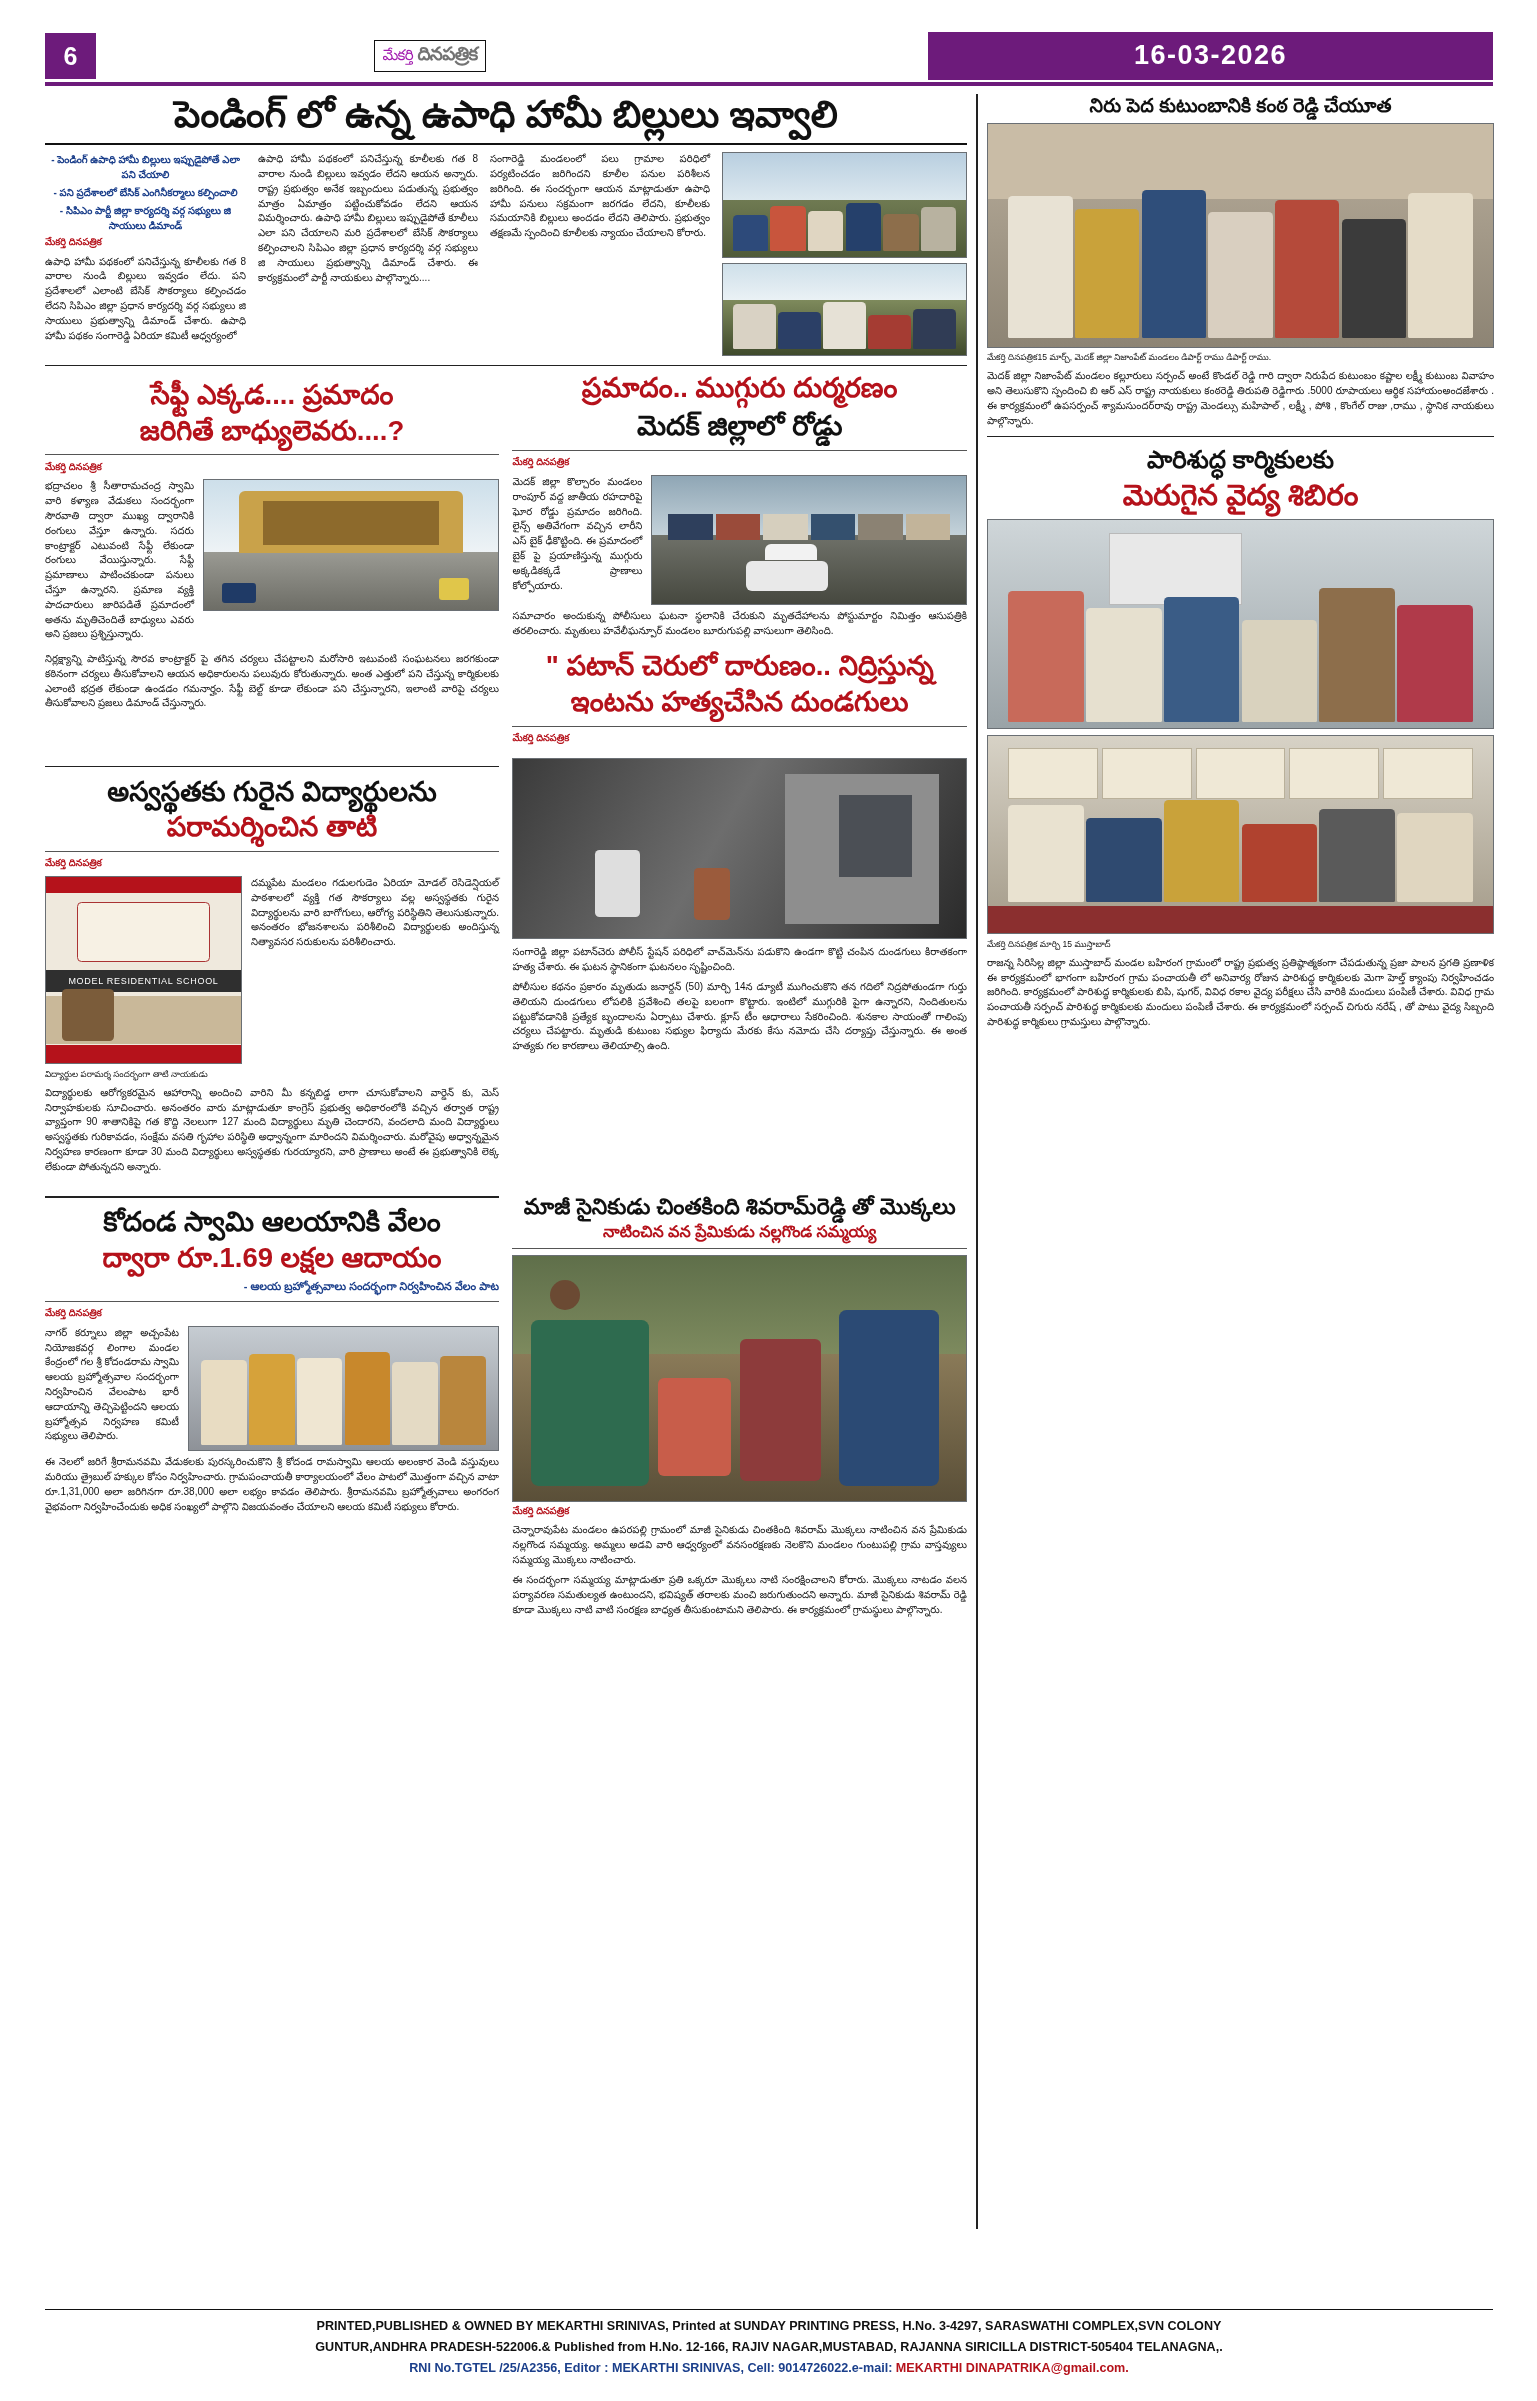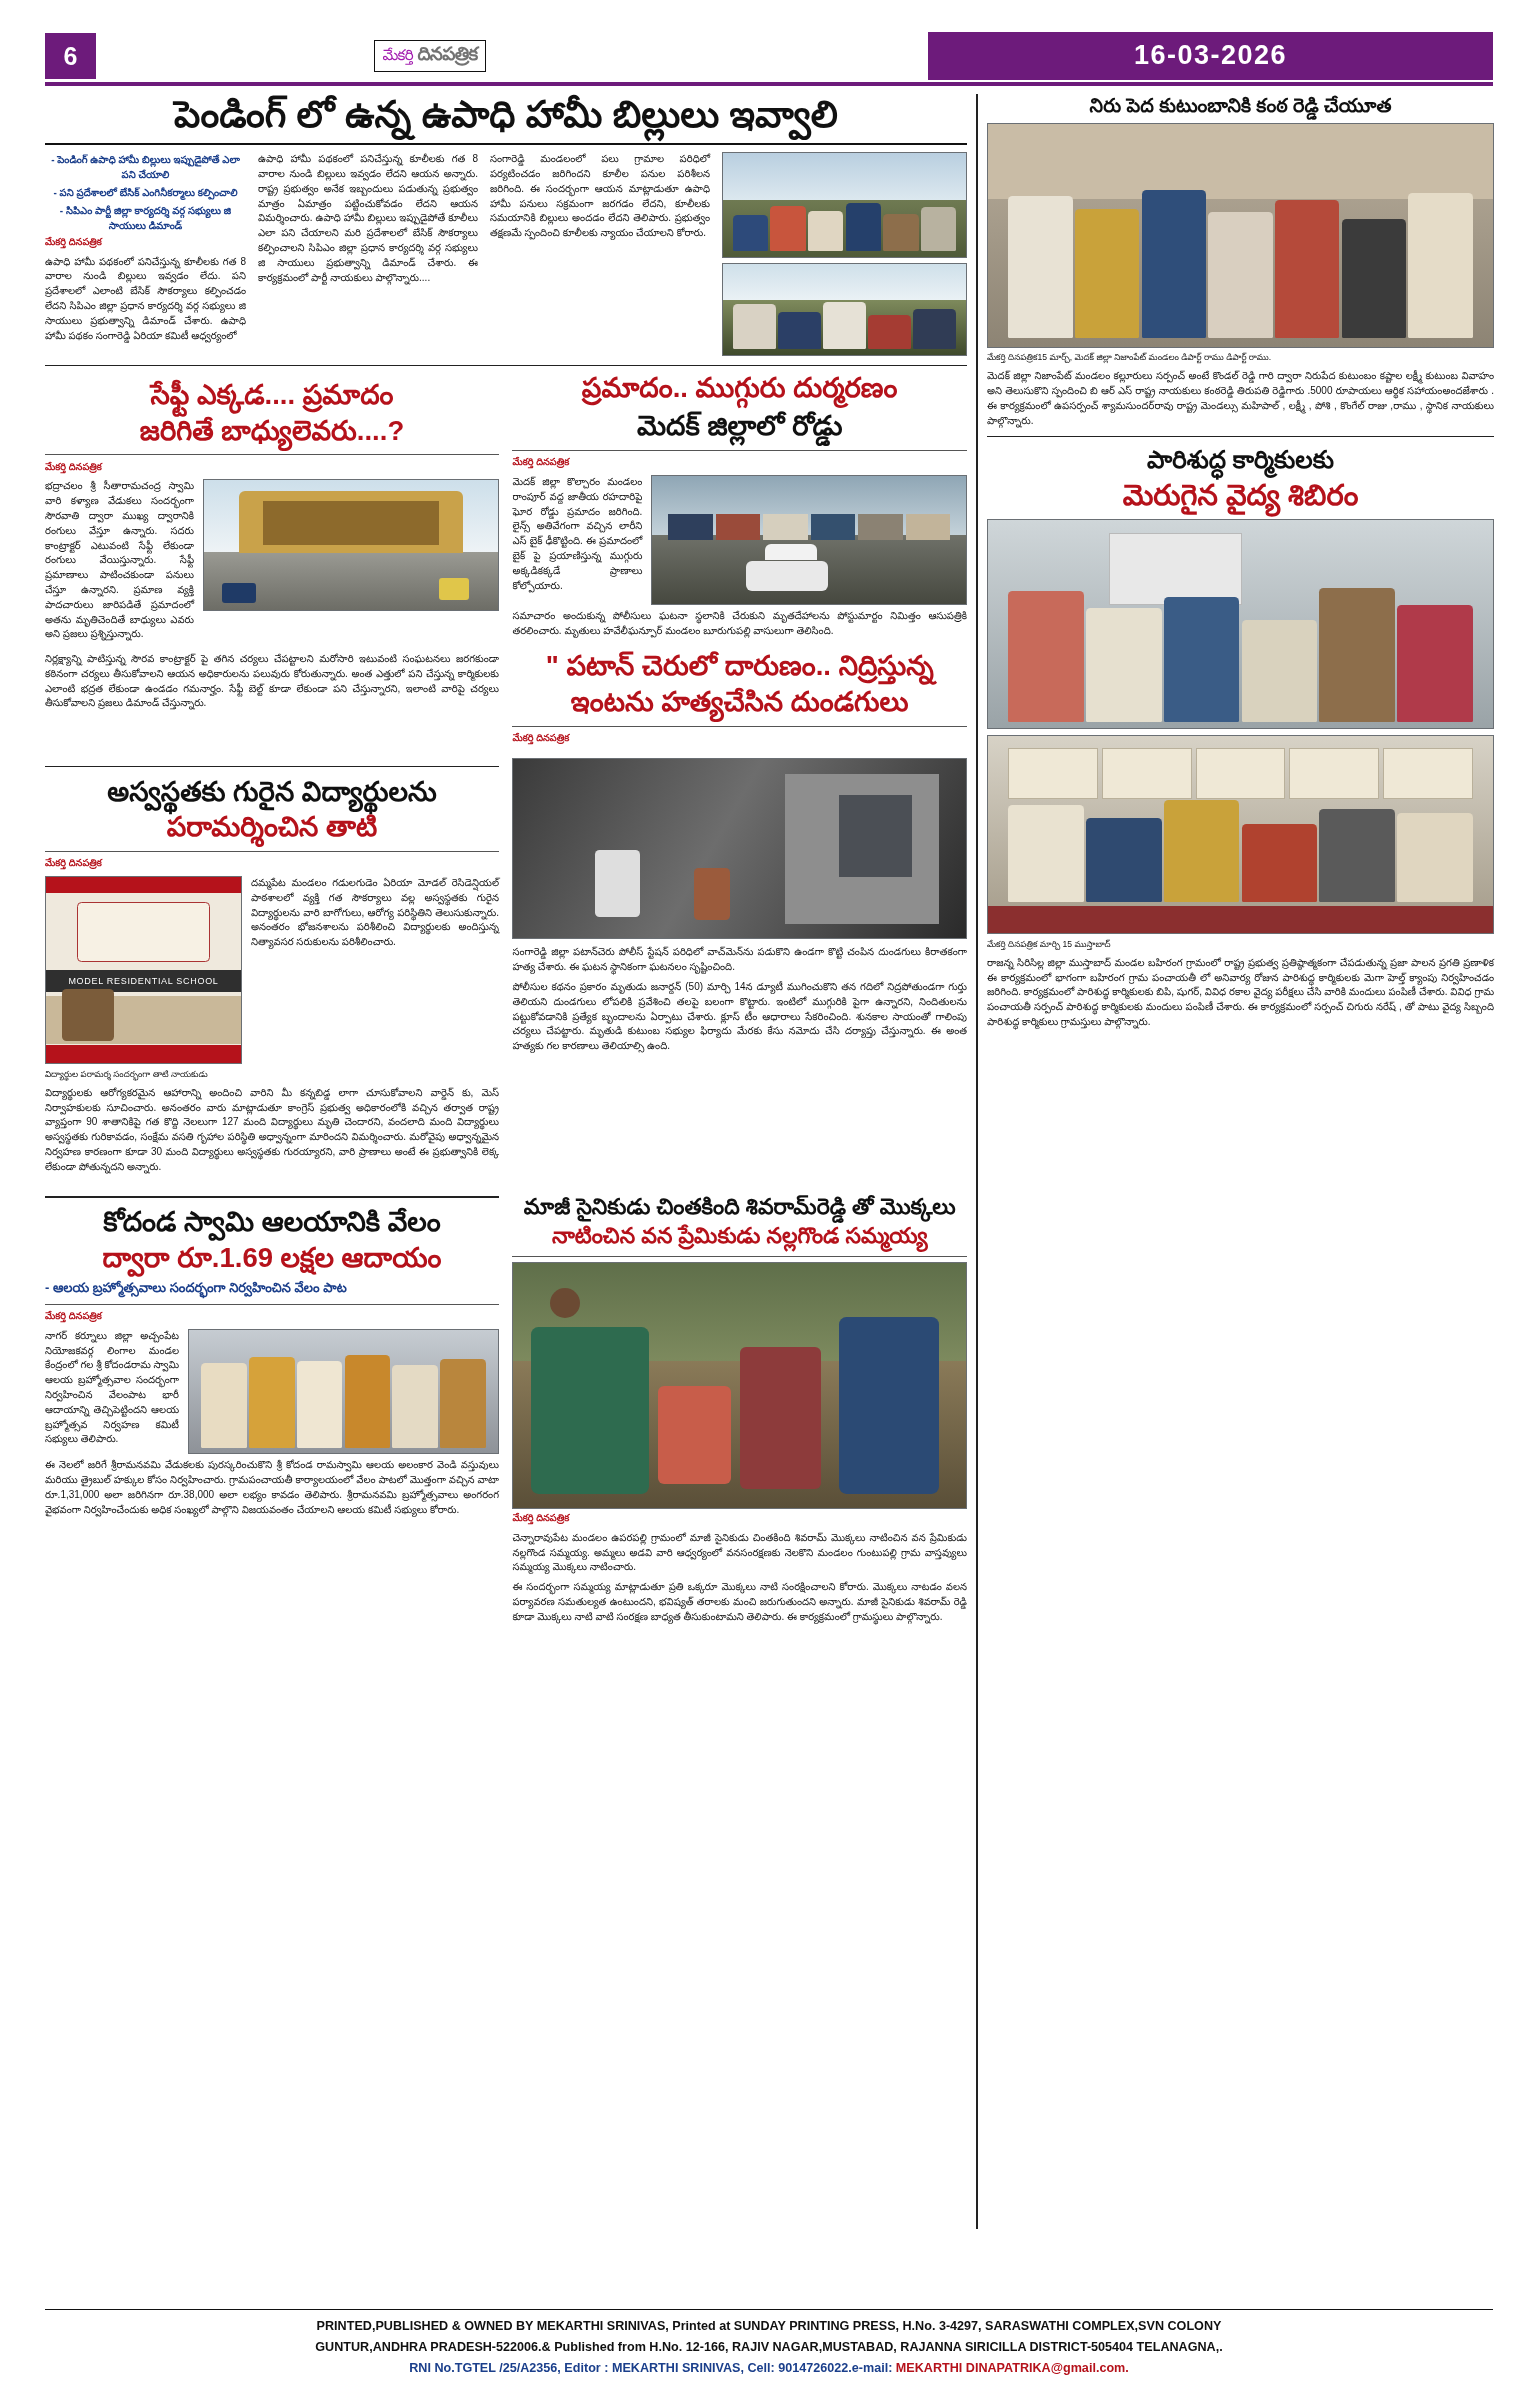--- a/index.html
+++ b/index.html
@@ -251,21 +251,21 @@
          <p class="txt" style="margin-top:6px;">సంగారెడ్డి జిల్లా పటాన్‌చెరు పోలీస్ స్టేషన్ పరిధిలో వాచ్‌మెన్‌ను పడుకొని ఉండగా కొట్టి చంపిన దుండగులు కిరాతకంగా హత్య చేశారు. ఈ ఘటన స్థానికంగా ఘటనలం సృష్టించింది.</p>
          <p class="txt">పోలీసుల కథనం ప్రకారం మృతుడు జనార్దన్ (50) మార్చి 14న డ్యూటీ ముగించుకొని తన గదిలో నిద్రపోతుండగా గుర్తు తెలియని దుండగులు లోపలికి ప్రవేశించి తలపై బలంగా కొట్టారు. ఇంటిలో ముగ్గురికి పైగా ఉన్నారని, నిందితులను పట్టుకోవడానికి ప్రత్యేక బృందాలను ఏర్పాటు చేశారు. క్లూస్ టీం ఆధారాలు సేకరించింది. శునకాల సాయంతో గాలింపు చర్యలు చేపట్టారు. మృతుడి కుటుంబ సభ్యుల ఫిర్యాదు మేరకు కేసు నమోదు చేసి దర్యాప్తు చేస్తున్నారు. ఈ అంత హత్యకు గల కారణాలు తెలియాల్సి ఉంది.</p>
        </div>
      </div>
 
      <div class="cols2" style="margin-top:9px;">
        <div class="c" style="flex:0 0 454px;">
          <div class="rule"></div>
          <h2 class="head">కోదండ స్వామి ఆలయానికి వేలం</h2>
          <h2 class="head red" style="margin-top:-3px;">ద్వారా రూ.1.69 లక్షల ఆదాయం</h2>
-         <div style="text-align:left;font-size:13px;color:#1b3f8b;font-weight:bold;margin:4.5px 0;">- ఆలయ బ్రహ్మోత్సవాలు సందర్భంగా నిర్వహించిన వేలం పాట</div>
+         <div style="text-align:right;font-size:11px;color:#1b3f8b;font-weight:bold;margin:4.5px 0;">- ఆలయ బ్రహ్మోత్సవాలు సందర్భంగా నిర్వహించిన వేలం పాట</div>
          <div class="thinrule"></div>
          <div class="byline">మేకర్తి దినపత్రిక</div>
          <div style="display:flex;gap:9px;">
            <div style="flex:0 0 134px;">
              <p class="txt">నాగర్ కర్నూలు జిల్లా అచ్చంపేట నియోజకవర్గ లింగాల మండల కేంద్రంలో గల శ్రీ కోదండరామ స్వామి ఆలయ బ్రహ్మోత్సవాల సందర్భంగా నిర్వహించిన వేలంపాట భారీ ఆదాయాన్ని తెచ్చిపెట్టిందని ఆలయ బ్రహ్మోత్సవ నిర్వహణ కమిటీ సభ్యులు తెలిపారు.</p>
            </div>
            <div style="flex:1;">
              <div class="photo" style="height:123px;">
                <div style="position:absolute;left:0;right:0;top:0;bottom:0;background:linear-gradient(#c6ccd2,#8e9298);"></div>
                <div class="ph-people" style="bottom:4%;height:80%;">
@@ -277,21 +277,21 @@
                  <div class="pp" style="height:90%;background:#b9863d;"></div>
                </div>
              </div>
            </div>
          </div>
          <p class="txt" style="margin-top:4.5px;">ఈ నెలలో జరిగే శ్రీరామనవమి వేడుకలకు పురస్కరించుకొని శ్రీ కోదండ రామస్వామి ఆలయ అలంకార వెండి వస్తువులు మరియు త్రైబుల్ హక్కుల కోసం నిర్వహించారు. గ్రామపంచాయతీ కార్యాలయంలో వేలం పాటలో మొత్తంగా వచ్చిన వాటా రూ.1,31,000 అలా జరిగినగా రూ.38,000 అలా లభ్యం కావడం తెలిపారు. శ్రీరామనవమి బ్రహ్మోత్సవాలు అంగరంగ వైభవంగా నిర్వహించేందుకు అధిక సంఖ్యలో పాల్గొని విజయవంతం చేయాలని ఆలయ కమిటీ సభ్యులు కోరారు.</p>
        </div>
 
        <div class="c">
          <h2 class="head" style="font-size:22px;">మాజీ సైనికుడు చింతకింది శివరామ్‌రెడ్డి తో మొక్కలు</h2>
-         <h2 class="head red" style="font-size:22px;margin-top:-3px;">నాటించిన వన ప్రేమికుడు నల్లగొండ సమ్మయ్య</h2>
+         <h2 class="head red" style="font-size:16px;margin-top:-3px;">నాటించిన వన ప్రేమికుడు నల్లగొండ సమ్మయ్య</h2>
          <div class="thinrule"></div>
          <div class="photo" style="height:245px;">
            <div style="position:absolute;left:0;right:0;top:0;height:40%;background:linear-gradient(#5f6f4a,#7d8a5e);"></div>
            <div style="position:absolute;left:0;right:0;bottom:0;height:60%;background:linear-gradient(#8a7a58,#5a4f38);"></div>
            <div style="position:absolute;left:4%;bottom:6%;width:26%;height:68%;background:#2e6b4f;border-radius:7.4px;"></div>
            <div style="position:absolute;left:32%;bottom:10%;width:16%;height:40%;background:#c85d4a;border-radius:6px;"></div>
            <div style="position:absolute;left:50%;bottom:8%;width:18%;height:58%;background:#8d3b3b;border-radius:6px;"></div>
            <div style="position:absolute;right:6%;bottom:6%;width:22%;height:72%;background:#2b4a74;border-radius:7.4px;"></div>
            <div style="position:absolute;left:8%;top:10%;width:30px;height:30px;background:#6b4a33;border-radius:50%;"></div>
          </div>

